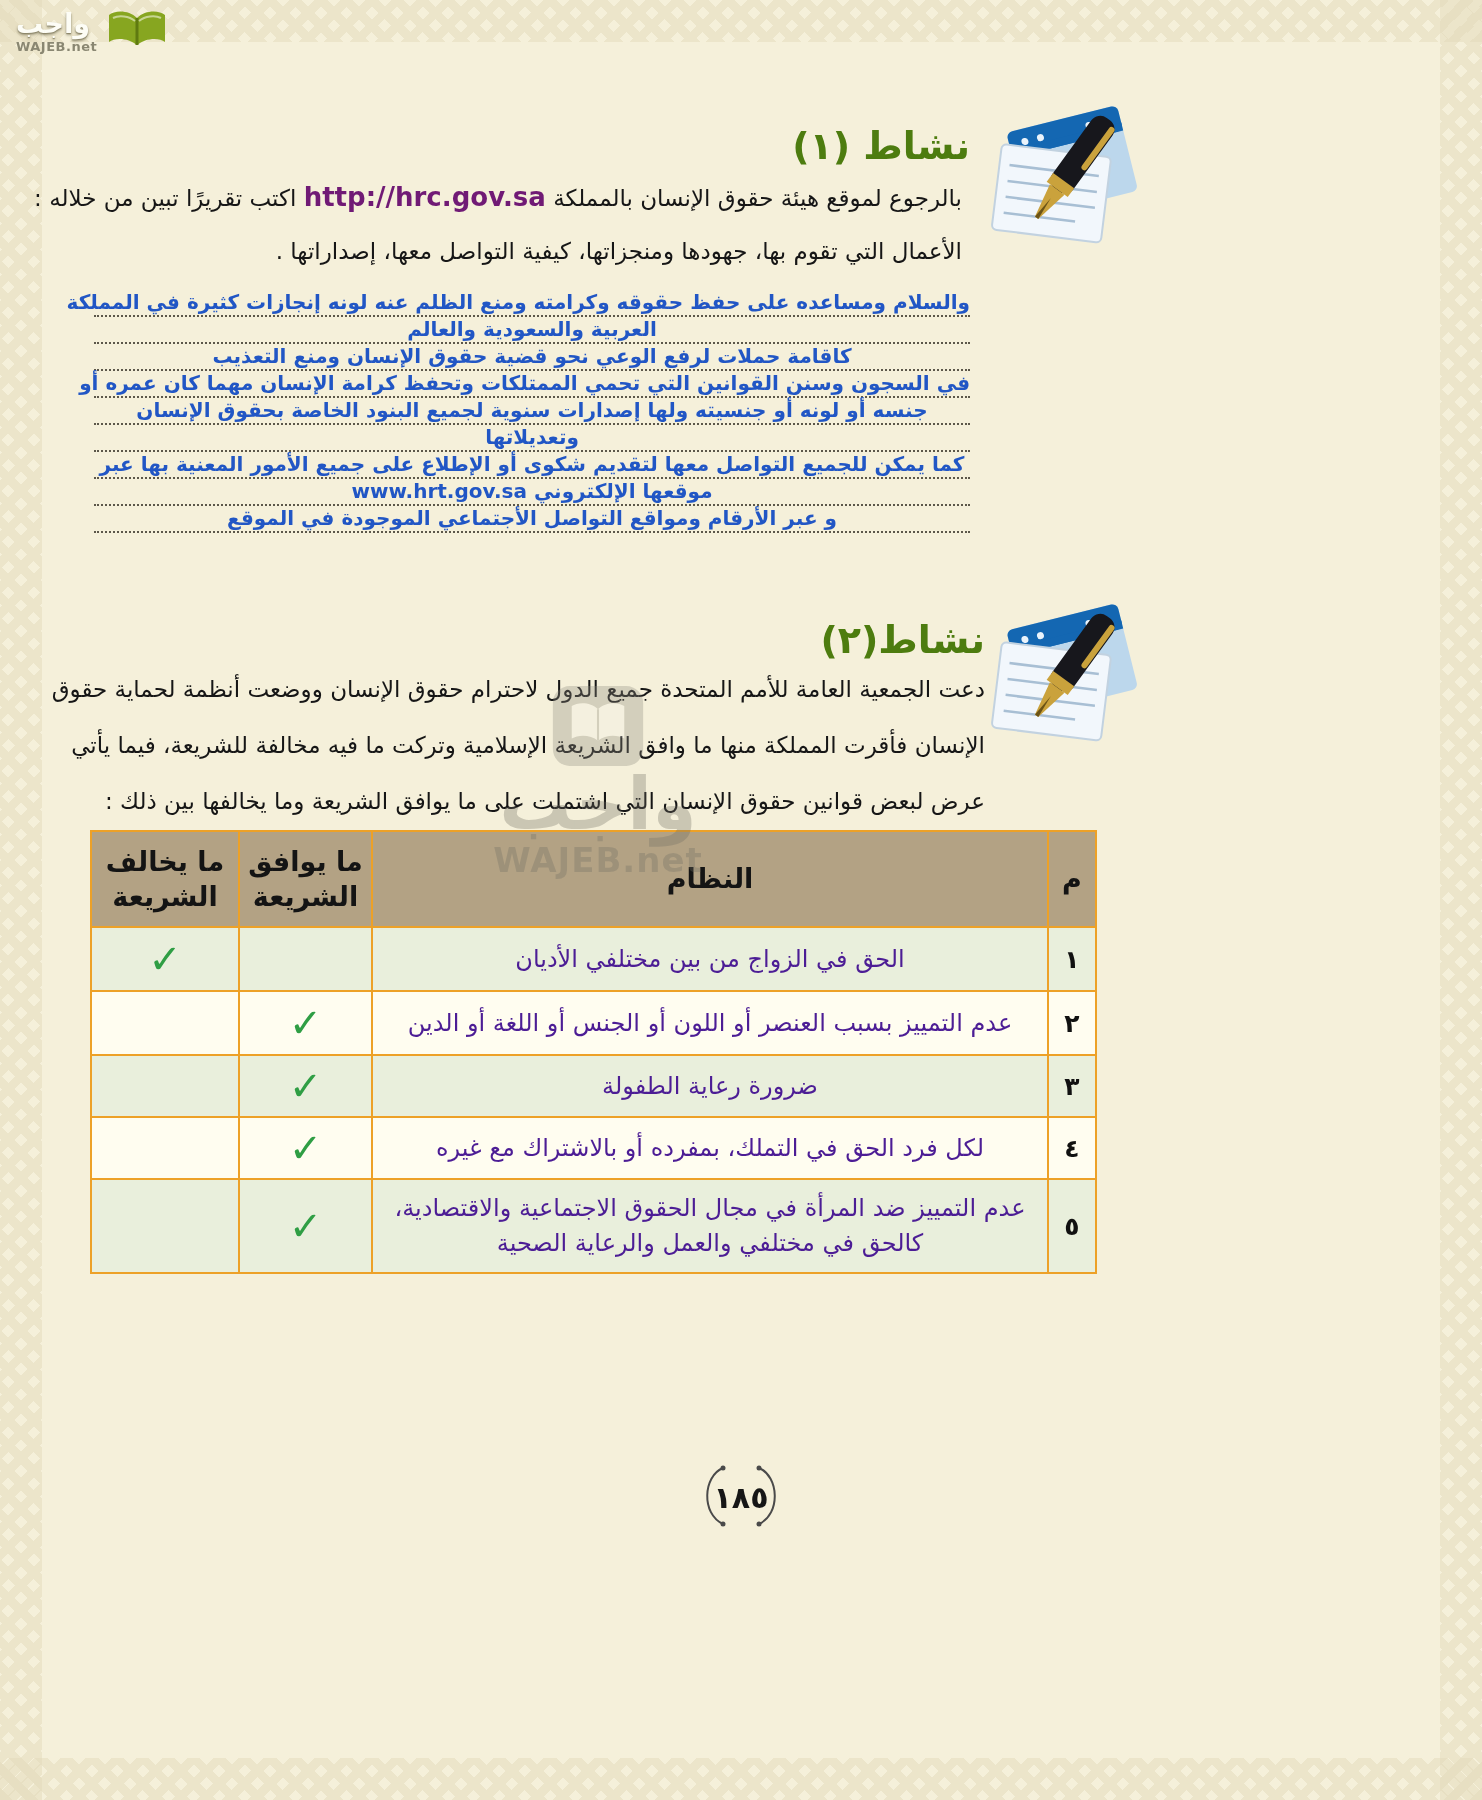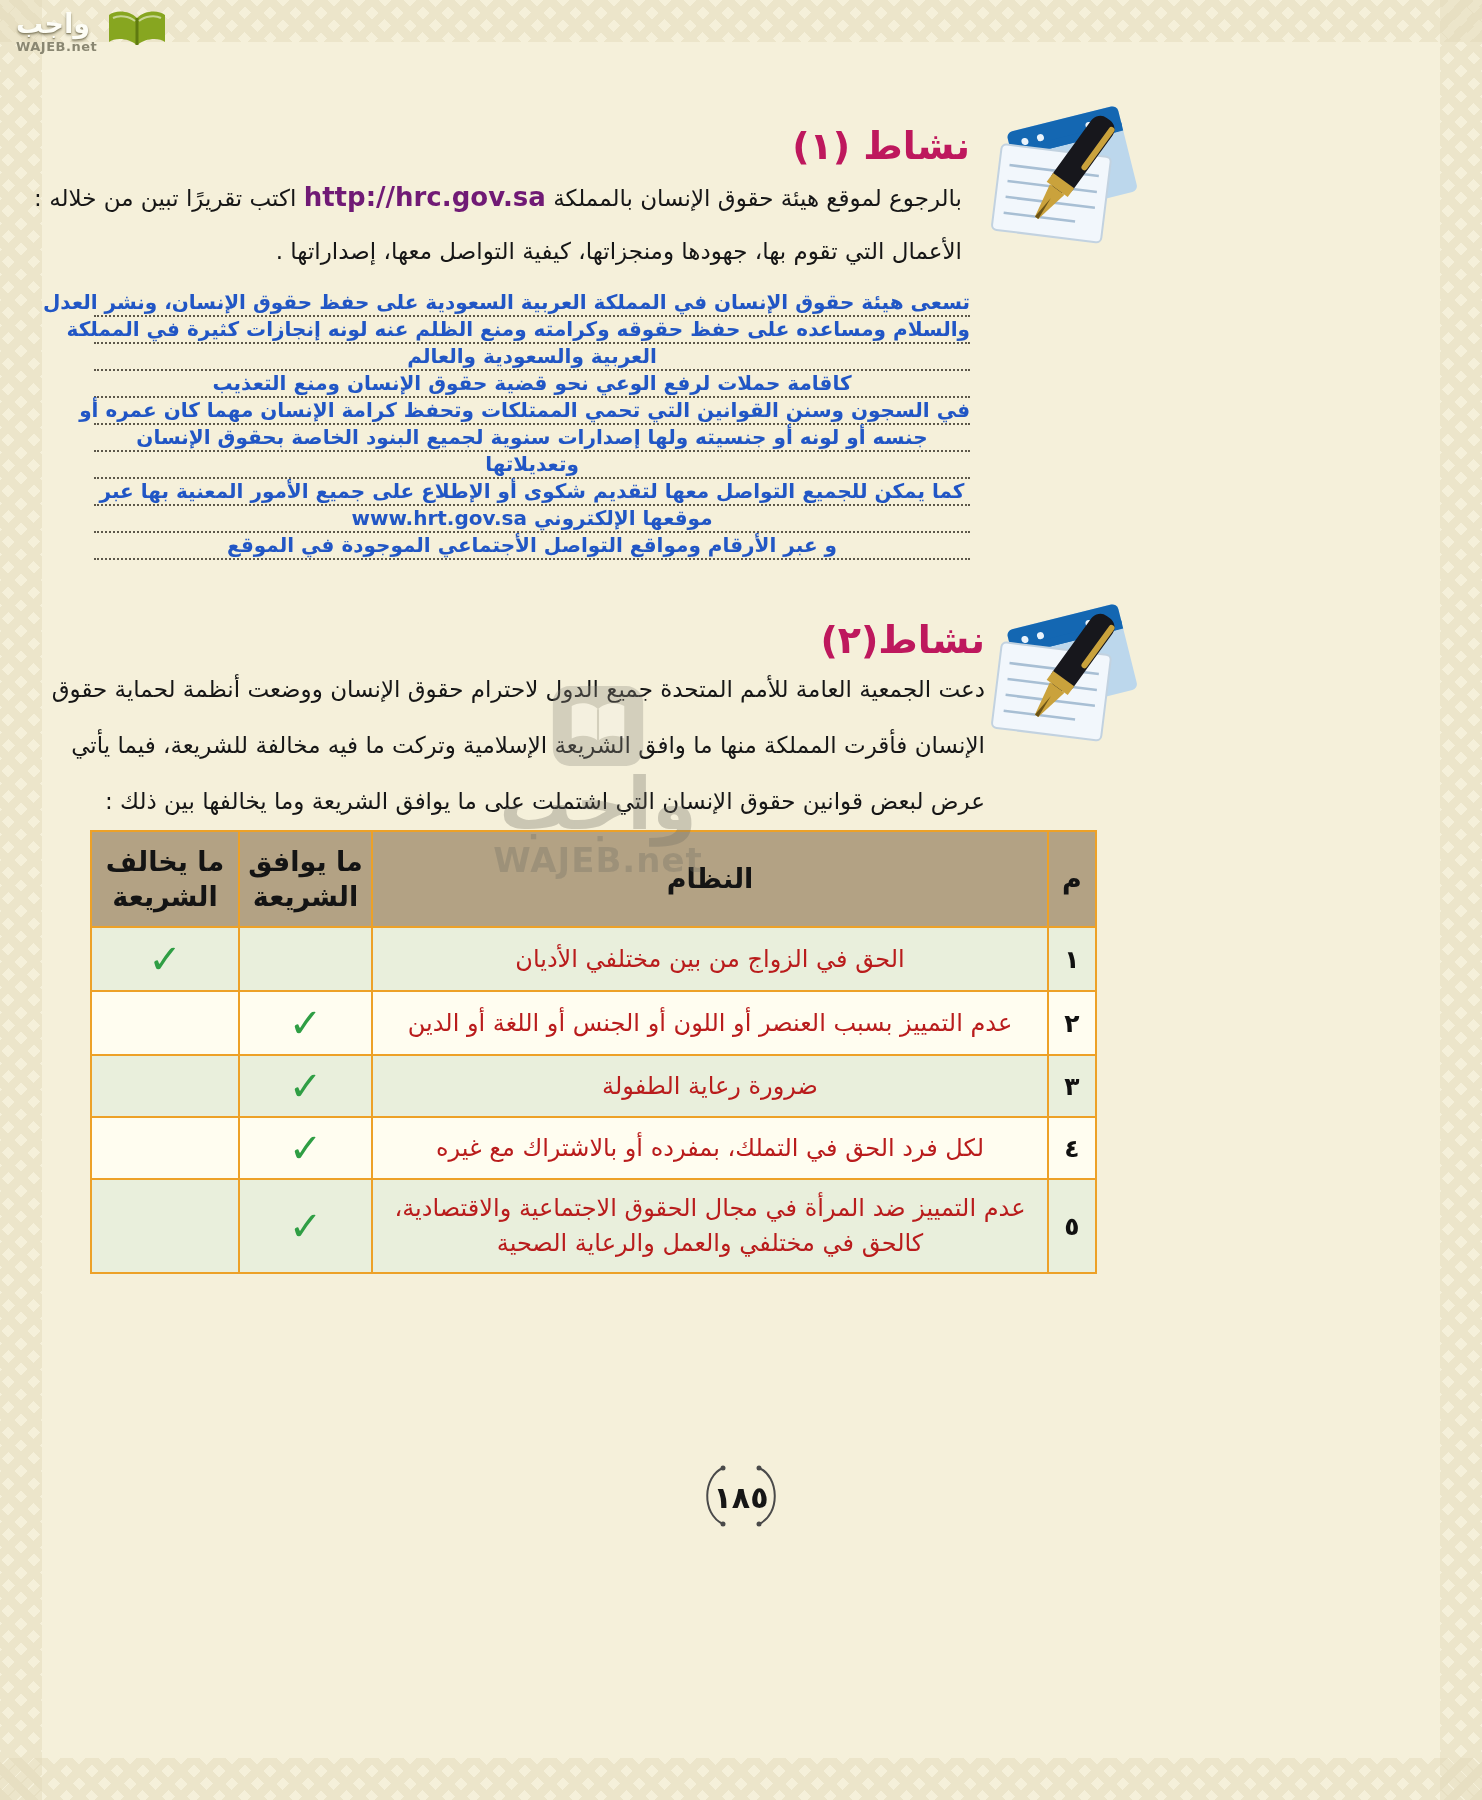--- a/index.html
+++ b/index.html
@@ -20,21 +20,21 @@
   .edge.right  { right:0; top:0; bottom:0;  width:42px; }
 
   
   .logo { position:absolute; left:16px; top:8px; display:flex; align-items:center; gap:8px; direction:ltr; z-index:4; }
   .logo-text { text-align:left; }
   .logo-text .ar { font-size:27px; font-weight:bold; color:#fdfdf6; line-height:1.05;
                    text-shadow:0 1px 1px #8b8568, 0 2px 3px rgba(90,85,60,.55); }
   .logo-text .en { font-size:13px; font-weight:bold; color:#8a8772; letter-spacing:.5px; }
 
   
-  .act-title { position:absolute; white-space:nowrap; font-size:38px; font-weight:bold; color:#be185d; z-index:2; }
+  .act-title { position:absolute; white-space:nowrap; font-size:38px; font-weight:bold; color:#4d7c0f; z-index:2; }
   #act1-title { top:124px; right:512px; }
   #act2-title { top:618px; right:497px;margin-left:32px; }
 
   
   .np-icon { position:absolute; z-index:2; }
   #act1-icon { left:978px; top:96px; }
   #act2-icon { left:978px; top:594px; }
 
   
   .t-line { position:absolute; white-space:nowrap; font-size:23px; color:#161616; z-index:2; }
@@ -50,21 +50,21 @@
   .ans-line { height:27px; line-height:25px; text-align:center; white-space:nowrap;
               font-size:20px; font-weight:bold; color:#2156c5;
               border-bottom:2px dotted #5c574a; }
 
   
   .rights-table { position:absolute; left:90px; top:830px; width:1005px; z-index:2;
                   border-collapse:collapse; table-layout:fixed; direction:rtl; }
   .rights-table th, .rights-table td { border:2.5px solid #eda127; text-align:center; vertical-align:middle; }
   .rights-table th { background:#b3a284; color:#141414; font-size:27px; font-weight:bold; height:96px; line-height:1.3; padding:2px 4px; }
   td.num   { font-size:25px; font-weight:bold; color:#111; }
-  td.system{ font-size:24px; color:#b91c1c; padding:4px 12px; line-height:1.45; }
+  td.system{ font-size:24px; color:#4c1d95; padding:4px 12px; line-height:1.45; }
   td.check { font-size:40px; font-weight:bold; color:#2f9e44; line-height:1; }
   tr.row-odd  { background:#e9efdc; }
   tr.row-even { background:#fffdf0; }
   tr.h64 { height:64px; } tr.h62 { height:62px; } tr.h94 { height:94px; }
 
   
   .watermark { position:absolute; left:418px; top:684px; width:360px; text-align:center;
                opacity:.32; z-index:5; pointer-events:none; direction:ltr; }
   .wm-ar { font-size:72px; font-weight:bold; color:#716f64; line-height:1.0; margin-top:-4px; }
   .wm-en { font-size:34px; font-weight:bold; color:#716f64; letter-spacing:1px; }
@@ -132,21 +132,20 @@
   <div class="act-title" id="act1-title">نشاط (١)</div>
 
   <div class="t-line" id="a1-line1">
     <span>بالرجوع لموقع هيئة حقوق الإنسان بالمملكة</span>
     <span class="url">http://hrc.gov.sa</span>
     <span>اكتب تقريرًا تبين من خلاله :</span>
   </div>
   <div class="t-line" id="a1-line2">الأعمال التي تقوم بها، جهودها ومنجزاتها، كيفية التواصل معها، إصداراتها .</div>
 
   <div class="answers">
-    <div class="ans-line">تسعى هيئة حقوق الإنسان في المملكة العربية السعودية على حفظ حقوق الإنسان، ونشر العدل</div>
     <div class="ans-line">والسلام ومساعده على حفظ حقوقه وكرامته ومنع الظلم عنه لونه إنجازات كثيرة في المملكة</div>
     <div class="ans-line">العربية والسعودية والعالم</div>
     <div class="ans-line">كاقامة حملات لرفع الوعي نحو قضية حقوق الإنسان ومنع التعذيب</div>
     <div class="ans-line">في السجون وسنن القوانين التي تحمي الممتلكات وتحفظ كرامة الإنسان مهما كان عمره أو</div>
     <div class="ans-line">جنسه أو لونه أو جنسيته ولها إصدارات سنوية لجميع البنود الخاصة بحقوق الإنسان</div>
     <div class="ans-line">وتعديلاتها</div>
     <div class="ans-line">كما يمكن للجميع التواصل معها لتقديم شكوى أو الإطلاع على جميع الأمور المعنية بها عبر</div>
     <div class="ans-line">موقعها الإلكتروني www.hrt.gov.sa</div>
     <div class="ans-line">و عبر الأرقام ومواقع التواصل الأجتماعي الموجودة في الموقع</div>
   </div>

